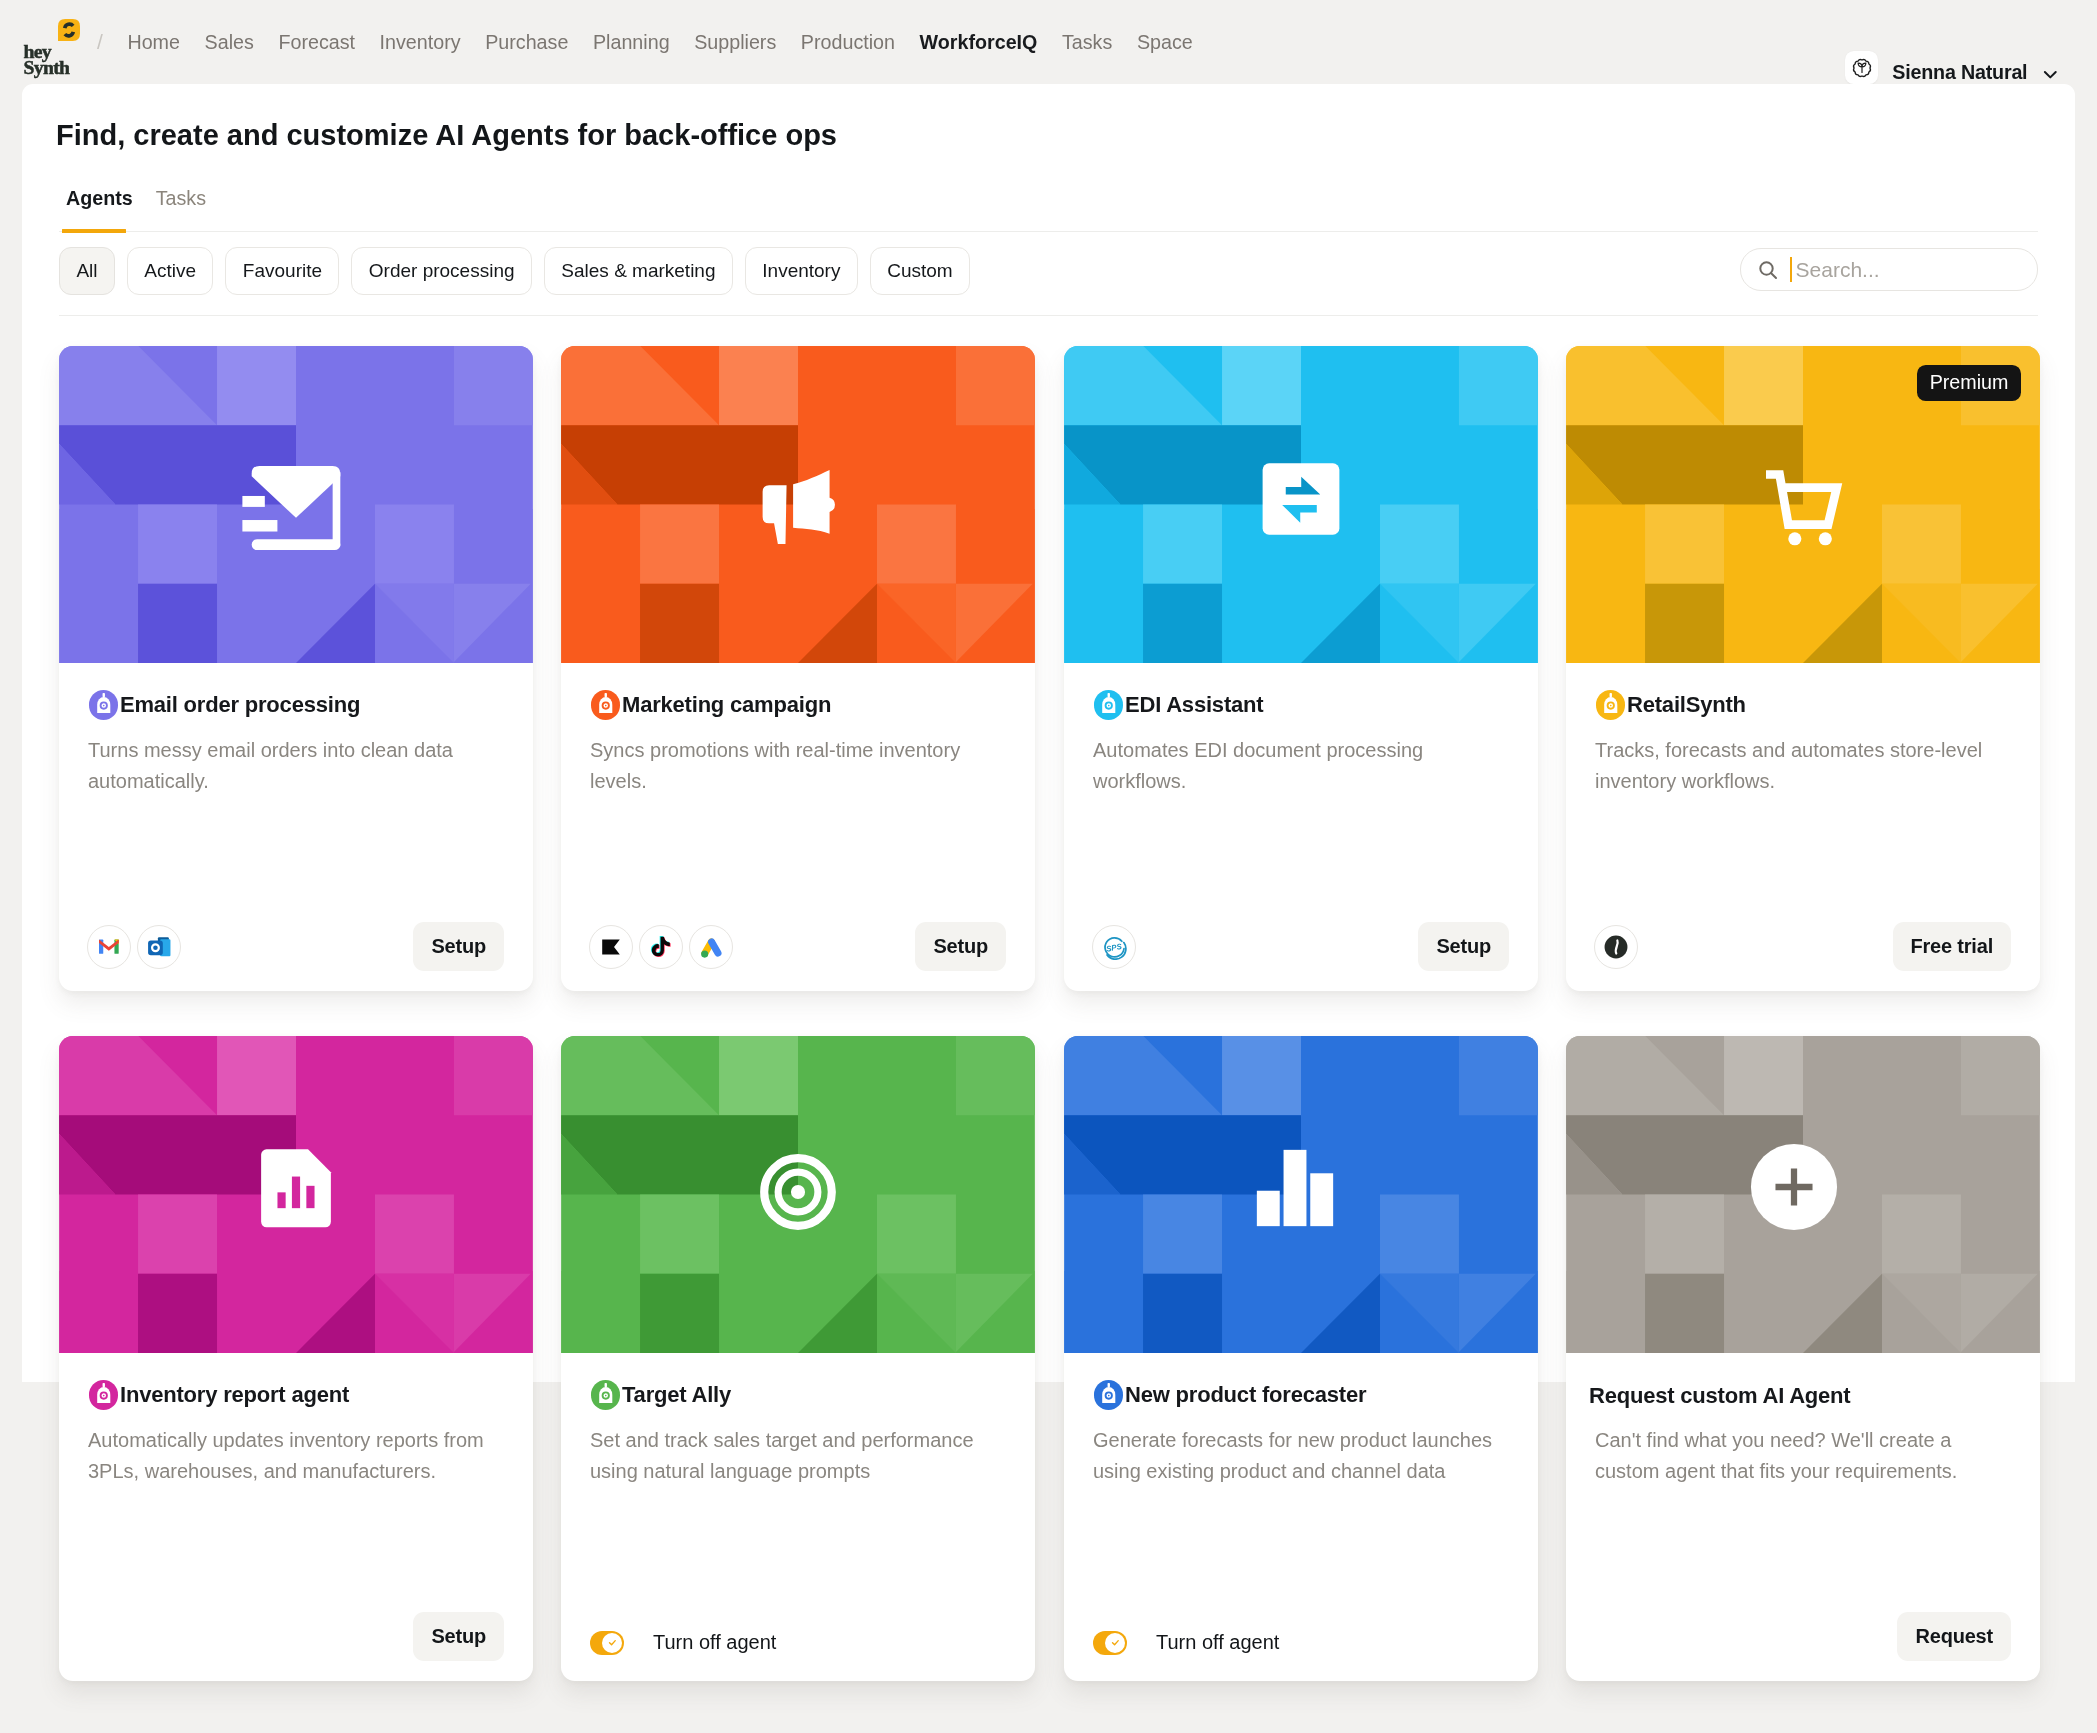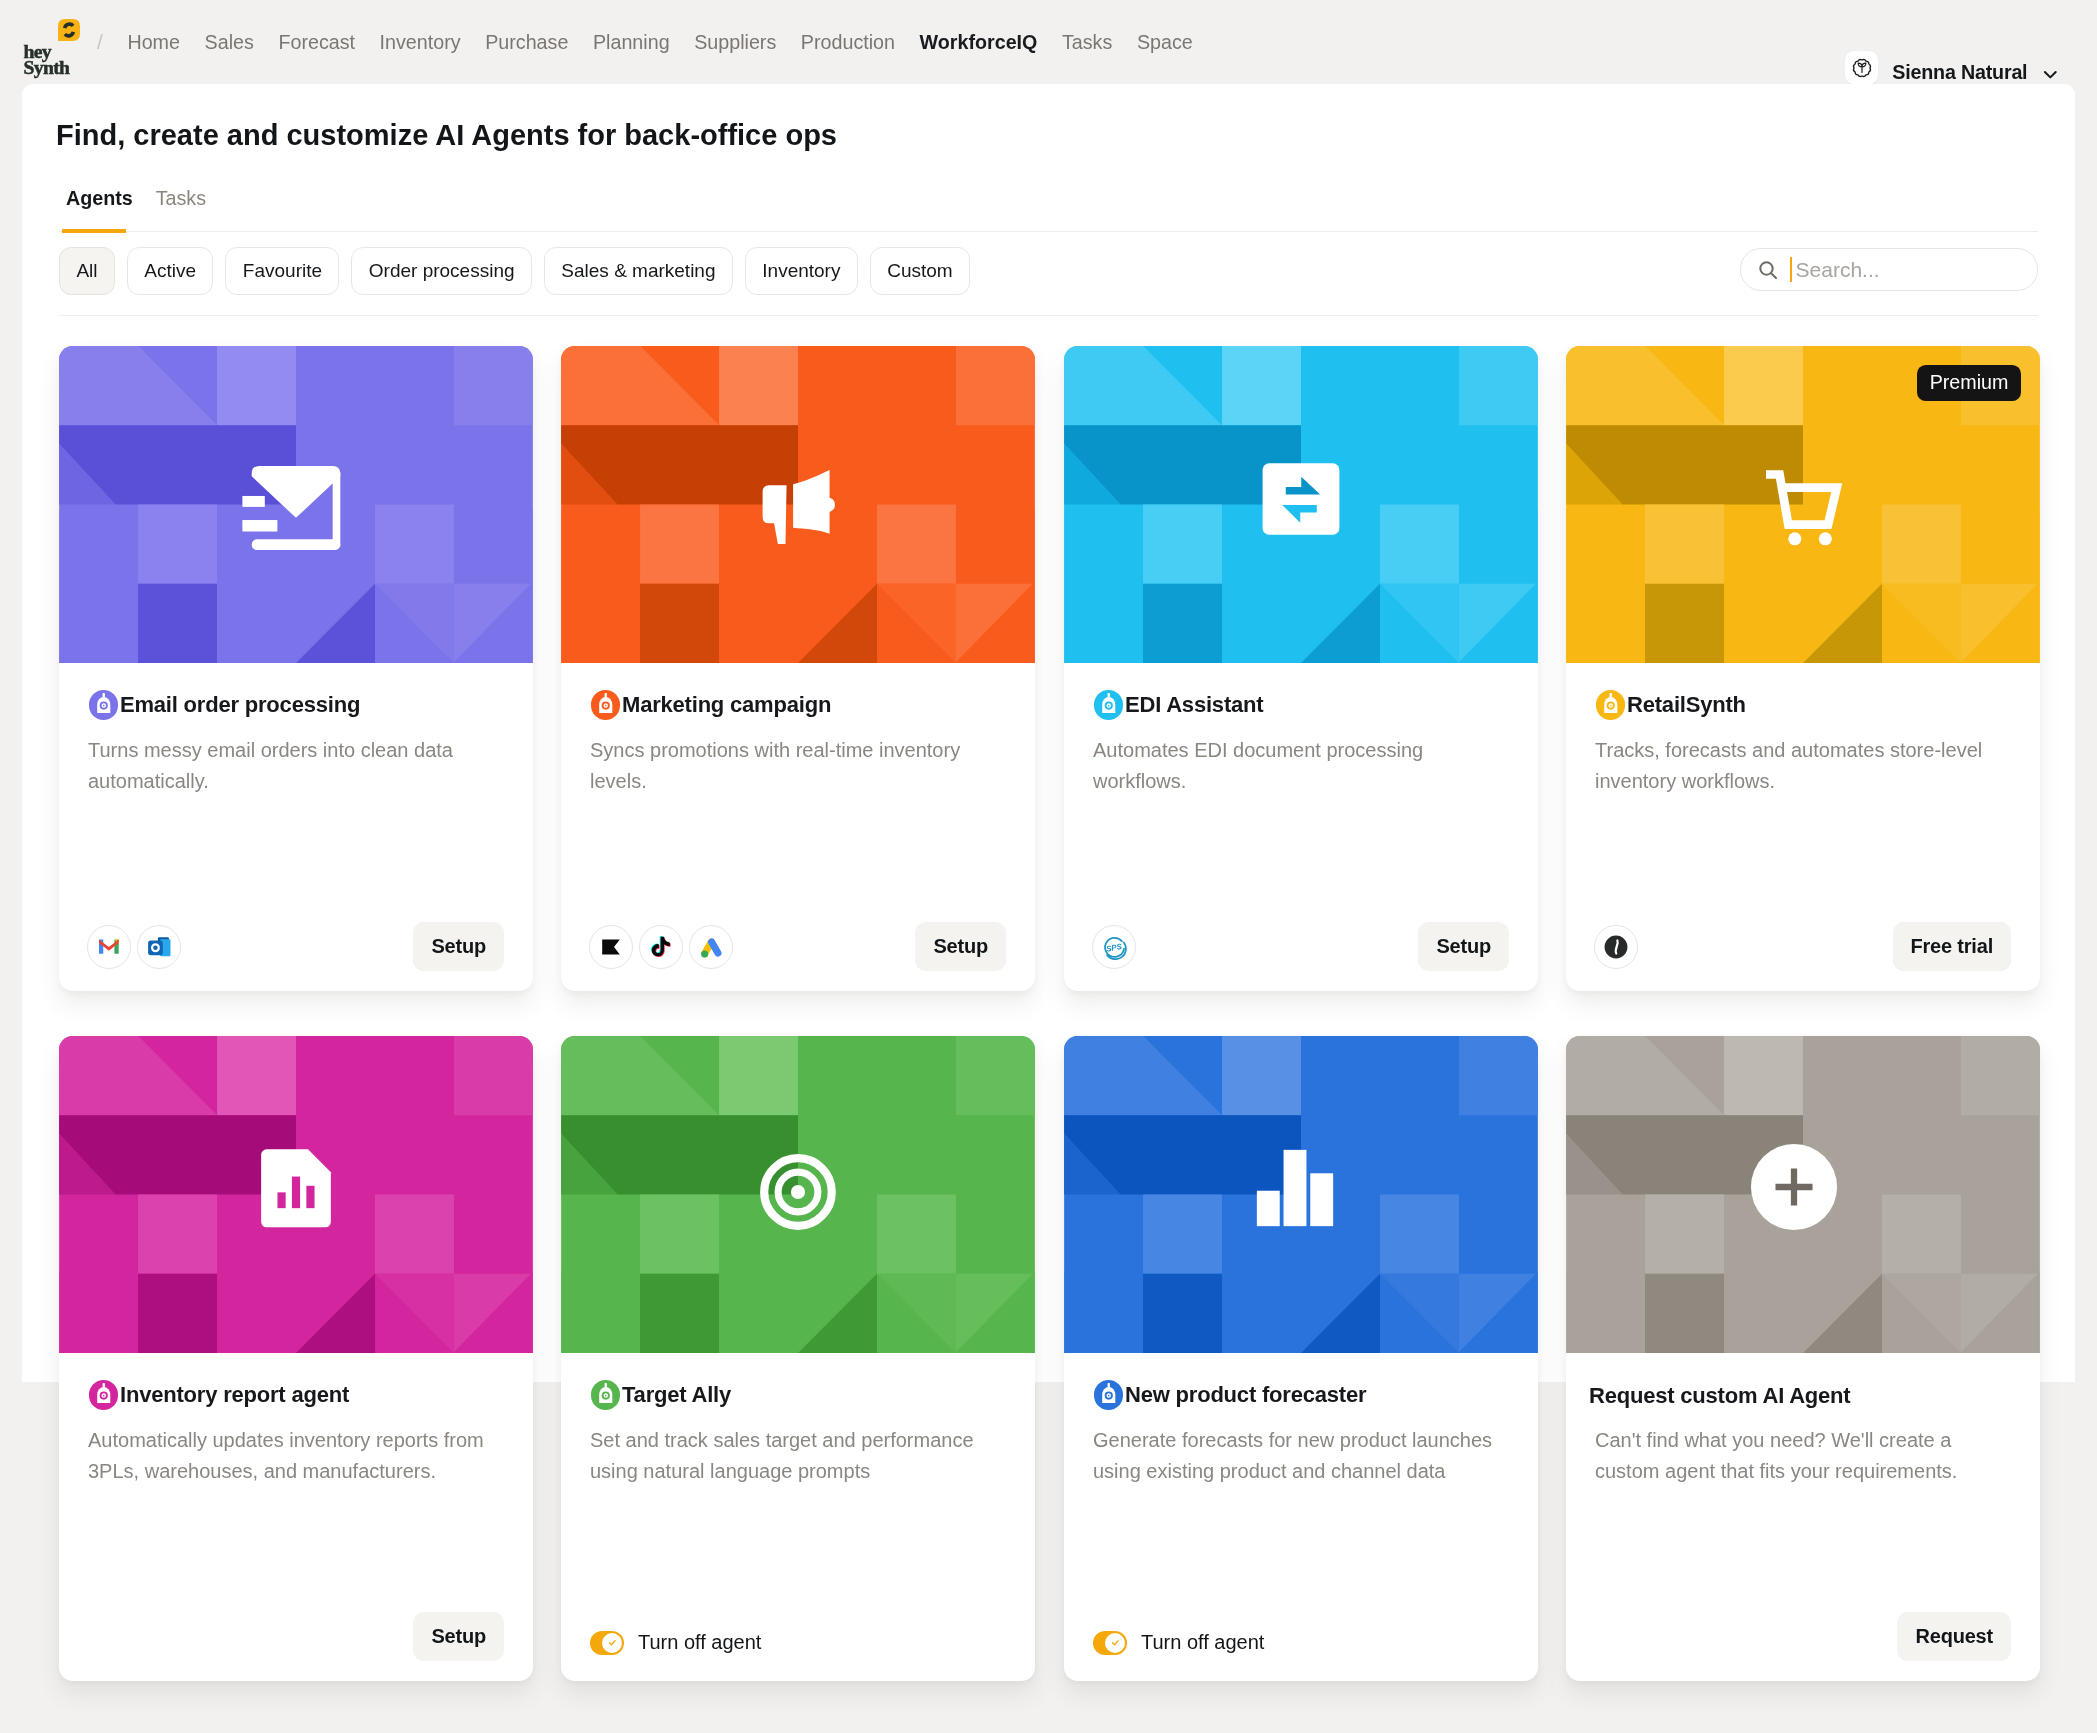--- a/index.html
+++ b/index.html
@@ -35,21 +35,21 @@
   .banner { position:absolute; left:0; top:0; width:474px; height:317px; border-radius:14px 14px 0 0; overflow:hidden; }
   .banner svg.quilt { position:absolute; left:0; top:0; display:block; }
   .cicon { position:absolute; left:237px; top:158px; transform:translate(-50%,-50%); }
   .avrow { position:absolute; left:29.5px; top:344px; display:flex; align-items:center; gap:2px; }
   .avatarbot { width:29.5px; height:29.5px; border-radius:50%; display:flex; align-items:center; justify-content:center; flex:none; }
   .ctitle { font-size:22px; font-weight:700; color:#16181b; letter-spacing:-0.2px; }
   .cdesc { position:absolute; left:29px; top:389px; width:417px; font-size:20px; line-height:31px; color:#8a8680; }
   .cbtn { position:absolute; right:29px; top:576px; height:49px; border-radius:11px; background:#f4f3f0; display:flex; align-items:center; padding:0 18px; font-size:20px; font-weight:700; color:#131619; letter-spacing:-0.2px; }
   .ints { position:absolute; left:28px; top:579px; display:flex; gap:6px; }
   .intc { width:44px; height:44px; border-radius:50%; background:#fff; border:1.1px solid #e7e5e1; display:flex; align-items:center; justify-content:center; }
-  .toggle-row { position:absolute; left:29px; top:595px; display:flex; align-items:flex-start; gap:14px; }
+  .toggle-row { position:absolute; left:29px; top:595px; display:flex; align-items:flex-start; gap:29px; }
   .toggle { width:34px; height:23.5px; border-radius:12px; background:#f4a80c; position:relative; flex:none; }
   .toggle .knob { position:absolute; right:1.6px; top:1.6px; width:20px; height:20px; background:#fff; border-radius:50%; display:flex; align-items:center; justify-content:center; }
   .toggle-row .tl { font-size:20px; color:#131619; }
   .premium { position:absolute; right:18.6px; top:18.6px; height:36px; padding:0 13px; background:#141414; border-radius:8.7px; color:#fff; font-size:19.7px; display:flex; align-items:center; }
   .pal-purple { --b:#7B73E9; --l1:#8780EC; --l2:#938CF0; --m:#8A82EE; --m2:#827AEB; --d:#5A50D8; --dp:#5C52DA; --f:#6E65E3; }
   .pal-orange { --b:#F95B1D; --l1:#FA7038; --l2:#FB8150; --m:#FA7541; --m2:#FA6527; --d:#C63F04; --dp:#D2470A; --f:#E14E10; }
   .pal-cyan   { --b:#1FBFF0; --l1:#3FCAF3; --l2:#5BD4F7; --m:#48CEF4; --m2:#30C5F2; --d:#0894C8; --dp:#0C9DD2; --f:#10A9DE; }
   .pal-yellow { --b:#F8B712; --l1:#F9C02E; --l2:#FACB4D; --m:#F9C236; --m2:#F8BB20; --d:#BE8B03; --dp:#C89708; --f:#DDA408; }
   .pal-magenta{ --b:#D3269E; --l1:#D93BA9; --l2:#E156B7; --m:#DB42AD; --m2:#D730A4; --d:#A50C7A; --dp:#AD0F81; --f:#BC1A8D; }
   .pal-green  { --b:#57B54D; --l1:#66BD5C; --l2:#7BC971; --m:#6CC162; --m2:#5FB955; --d:#388F30; --dp:#3F9A36; --f:#47A33E; }

